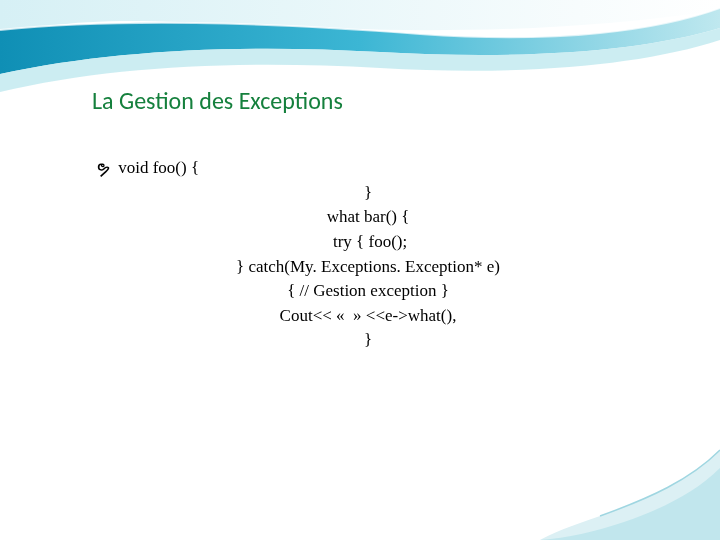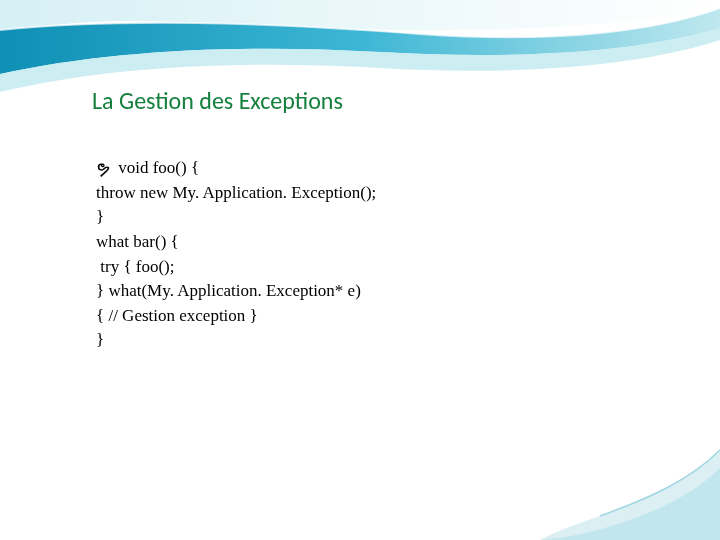--- a/index.html
+++ b/index.html
@@ -30,21 +30,21 @@
   .content {
     position: absolute;
     top: 154px;
     left: 96px;
     right: 80px;
     font-family: Georgia, 'Times New Roman', serif;
     font-size: 17px;
     color: #000000;
     line-height: 1.45;
   }
-  .content .line { white-space: pre; }
+  .content .line { white-space: pre; text-align: center; }
   .bullet-row { display: flex; align-items: baseline; gap: 8px; }
   .bullet-glyph {
     font-family: Georgia, serif;
     font-size: 18px;
     color: #000;
     transform: translateY(1px);
   }
 
   
   .corner {
@@ -79,26 +79,26 @@
   <path d="M0,74 C110,50 240,44 380,52 C520,60 640,52 720,28 L720,40 C640,66 520,76 380,68 C240,60 110,66 0,92 Z" fill="#bfe8ef" opacity="0.8"></path>
 </svg>
 
 <div class="title">La Gestion des Exceptions</div>
 
 <div class="content">
   <div class="bullet-row">
     <span class="bullet-glyph">ຯ</span>
     <span class="line">void foo() {</span>
   </div>
-  <div class="line">throw new My. Application. Exception();</div>
   <div class="line">}</div>
   <div class="line">what bar() {</div>
   <div class="line"> try { foo();</div>
-  <div class="line">} what(My. Application. Exception* e)</div>
+  <div class="line">} catch(My. Exceptions. Exception* e)</div>
   <div class="line">{ // Gestion exception }</div>
+  <div class="line">Cout&lt;&lt; «  » &lt;&lt;e-&gt;what(),</div>
   <div class="line">}</div>
 </div>
 
 <svg class="corner" viewBox="0 0 180 120" preserveAspectRatio="none">
   <path d="M180,120 L180,30 C150,60 110,78 60,96 C30,106 10,114 0,120 Z" fill="#dcf0f4"></path>
   <path d="M180,120 L180,48 C156,72 124,88 84,102 C54,112 28,118 0,120 Z" fill="#c1e6ed"></path>
   <path d="M180,30 C150,60 110,78 60,96" fill="none" stroke="#9fd6e1" stroke-width="1.5"></path>
 </svg>
 
 </body></html>

